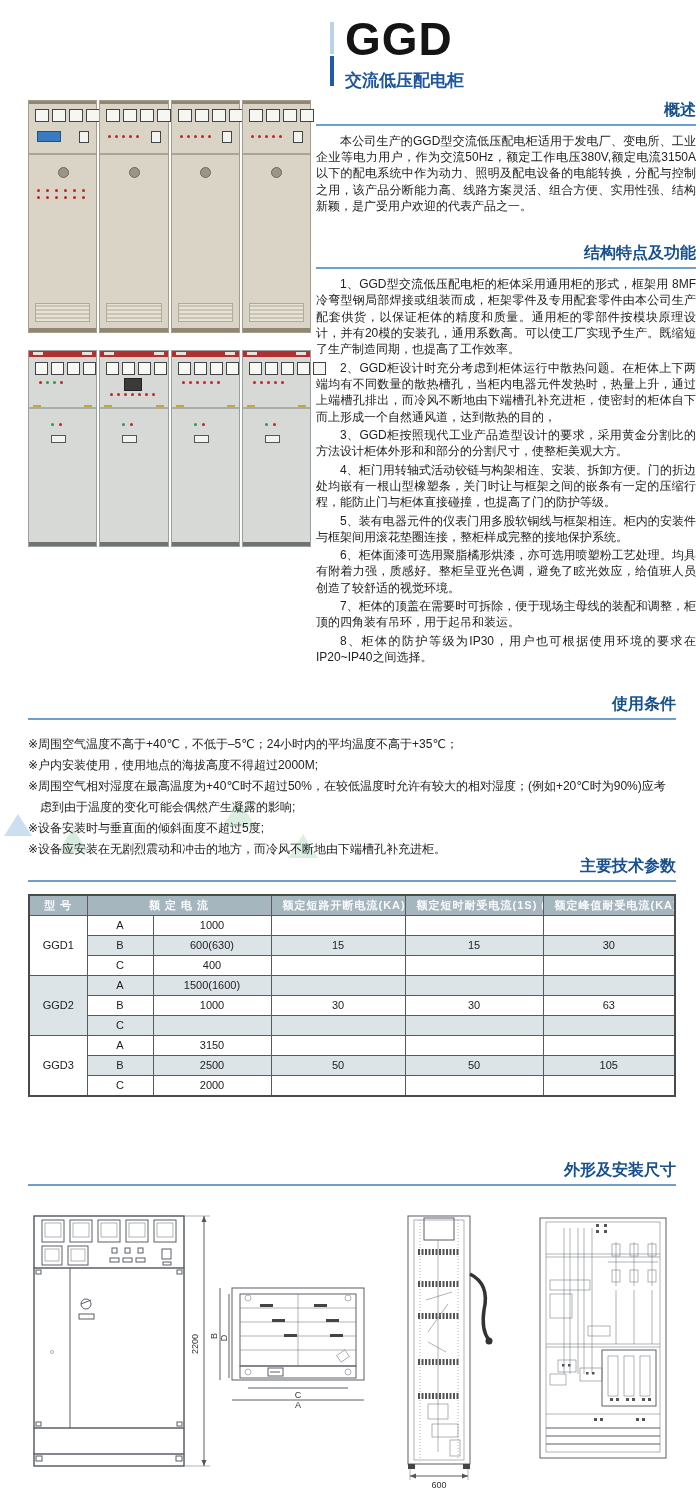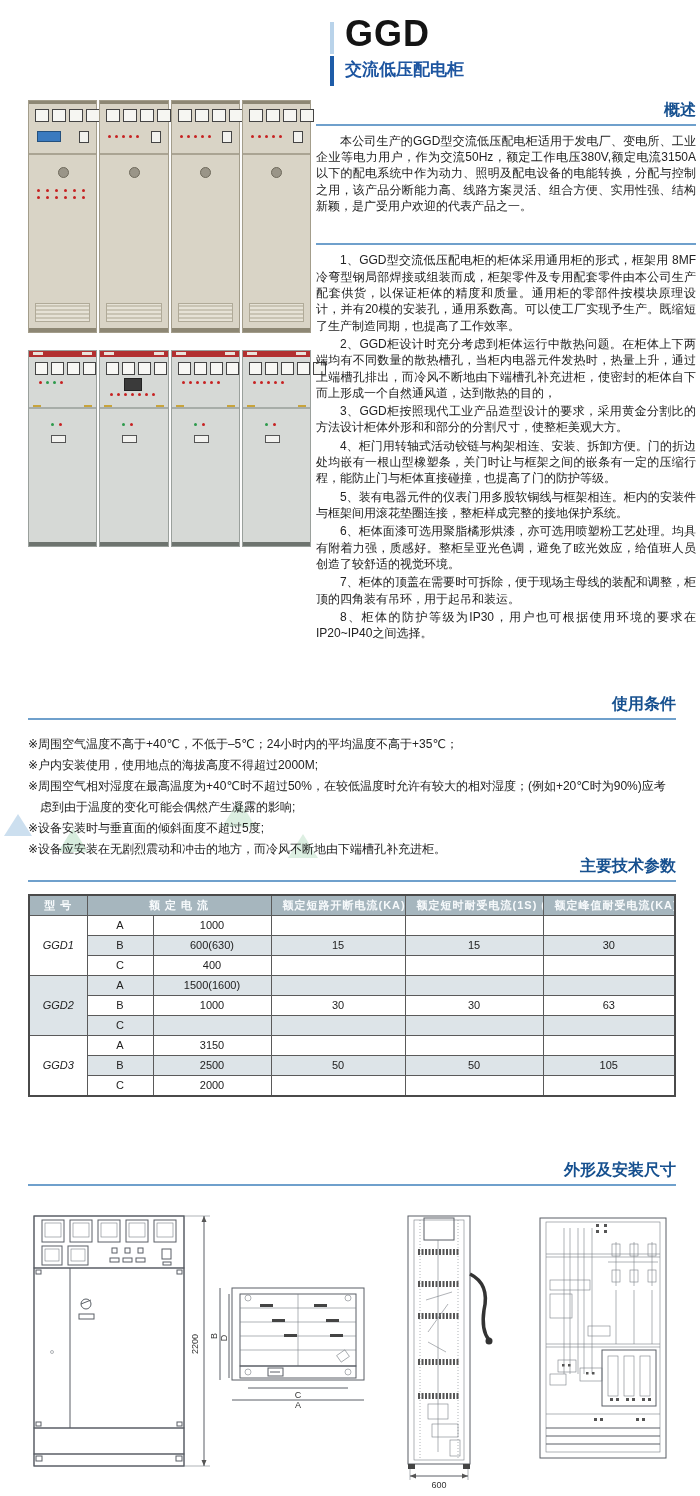--- a/index.html
+++ b/index.html
@@ -3,21 +3,21 @@
 <meta charset="utf-8">
 <style>
   html,body{margin:0;padding:0;}
   body{font-family:"Liberation Sans","DejaVu Sans",sans-serif;background:#fff;}
   .page{position:relative;width:700px;height:1496px;background:#fff;overflow:hidden;}
 
   
   .hdr{position:absolute;left:330px;top:14px;width:360px;}
   .hdr .bar-light{position:absolute;left:0;top:8px;width:4px;height:32px;background:#b9d3ea;}
   .hdr .bar-dark{position:absolute;left:0;top:42px;width:4px;height:30px;background:#1e5ca8;}
-  .hdr .ggd{margin:0 0 0 15px;font-size:36px;font-weight:bold;color:#141414;line-height:1.1;letter-spacing:1px;}
+  .hdr .ggd{margin:0 0 0 15px;font-size:46px;font-weight:bold;color:#141414;line-height:1.1;letter-spacing:1px;}
   .hdr .sub{margin:4px 0 0 15px;font-size:17px;font-weight:bold;color:#1d55a0;}
 
   
   .sec-title{color:#16508f;font-size:16px;font-weight:bold;line-height:1.3;text-align:right;}
   .rule{height:2px;background:#6fa0cc;margin-top:3px;}
 
   
   .rightcol{position:absolute;left:316px;top:100px;width:380px;}
   .body-text{font-size:12px;line-height:1.36;color:#222;text-align:justify;}
   .body-text p{margin:2px 0 1px 0;text-indent:2em;}
@@ -62,21 +62,21 @@
   .sec{position:absolute;left:28px;width:648px;}
   .sec-cond{top:694px;}
   .cond-items{margin-top:14px;font-size:12px;color:#222;line-height:21px;}
   .cond-item{padding-left:1em;text-indent:-1em;}
 
   .sec-params{top:856px;}
   .ptable{margin-top:12px;border-collapse:collapse;width:646px;font-size:11px;color:#222;table-layout:fixed;}
   .ptable th,.ptable td{border:1px solid #5a5a5a;height:19px;padding:0 11px;text-align:center;overflow:hidden;white-space:nowrap;}
   .ptable th{background:#a6b6be;color:#f7fafc;font-weight:bold;letter-spacing:1px;}
   .ptable tr.shade td{background:#dde4e8;}
-  .ptable td.model{background:#fff;font-style:italic;}
+  .ptable td.model{background:#fff;}
   .ptable{border:2px solid #4a4a4a;}
 
   .sec-dims{top:1160px;}
 
   
   .tri{position:absolute;width:0;height:0;}
   .tri-b1{left:4px;top:814px;border-left:14px solid transparent;border-right:14px solid transparent;border-bottom:22px solid rgba(120,170,214,.38);}
   .tri-g1{left:58px;top:828px;border-left:15px solid transparent;border-right:15px solid transparent;border-bottom:24px solid rgba(150,205,165,.38);}
   .tri-g2{left:222px;top:800px;border-left:17px solid transparent;border-right:17px solid transparent;border-bottom:27px solid rgba(150,205,165,.32);}
   .tri-g3{left:288px;top:834px;border-left:15px solid transparent;border-right:15px solid transparent;border-bottom:24px solid rgba(150,205,165,.32);}
@@ -326,20 +326,21 @@
   <div class="rightcol">
     <div>
       <div class="sec-title">概述</div>
       <div class="rule"></div>
       <div class="body-text" style="margin-top:7px">
         <p>本公司生产的GGD型交流低压配电柜适用于发电厂、变电所、工业企业等电力用户，作为交流50Hz，额定工作电压380V,额定电流3150A以下的配电系统中作为动力、照明及配电设备的电能转换，分配与控制之用，该产品分断能力高、线路方案灵活、组合方便、实用性强、结构新颖，是广受用户欢迎的代表产品之一。</p>
       </div>
     </div>
     <div class="gap"></div>
     <div style="margin-top:14px">
+      <div class="sec-title">结构特点及功能</div>
       <div class="rule"></div>
       <div class="body-text" style="margin-top:7px">
         <p>1、GGD型交流低压配电柜的柜体采用通用柜的形式，框架用 8MF冷弯型钢局部焊接或组装而成，柜架零件及专用配套零件由本公司生产配套供货，以保证柜体的精度和质量。通用柜的零部件按模块原理设计，并有20模的安装孔，通用系数高。可以使工厂实现予生产。既缩短了生产制造同期，也提高了工作效率。</p>
         <p>2、GGD柜设计时充分考虑到柜体运行中散热问题。在柜体上下两端均有不同数量的散热槽孔，当柜内电器元件发热时，热量上升，通过上端槽孔排出，而冷风不断地由下端槽孔补充进柜，使密封的柜体自下而上形成一个自然通风道，达到散热的目的，</p>
         <p>3、GGD柜按照现代工业产品造型设计的要求，采用黄金分割比的方法设计柜体外形和和部分的分割尺寸，使整柜美观大方。</p>
         <p>4、柜门用转轴式活动铰链与构架相连、安装、拆卸方便。门的折边处均嵌有一根山型橡塑条，关门时让与框架之间的嵌条有一定的压缩行程，能防止门与柜体直接碰撞，也提高了门的防护等级。</p>
         <p>5、装有电器元件的仪表门用多股软铜线与框架相连。柜内的安装件与框架间用滚花垫圈连接，整柜样成完整的接地保护系统。</p>
         <p>6、柜体面漆可选用聚脂橘形烘漆，亦可选用喷塑粉工艺处理。均具有附着力强，质感好。整柜呈亚光色调，避免了眩光效应，给值班人员创造了较舒适的视觉环境。</p>
         <p>7、柜体的顶盖在需要时可拆除，便于现场主母线的装配和调整，柜顶的四角装有吊环，用于起吊和装运。</p>
         <p>8、柜体的防护等级为IP30，用户也可根据使用环境的要求在IP20~IP40之间选择。</p>

